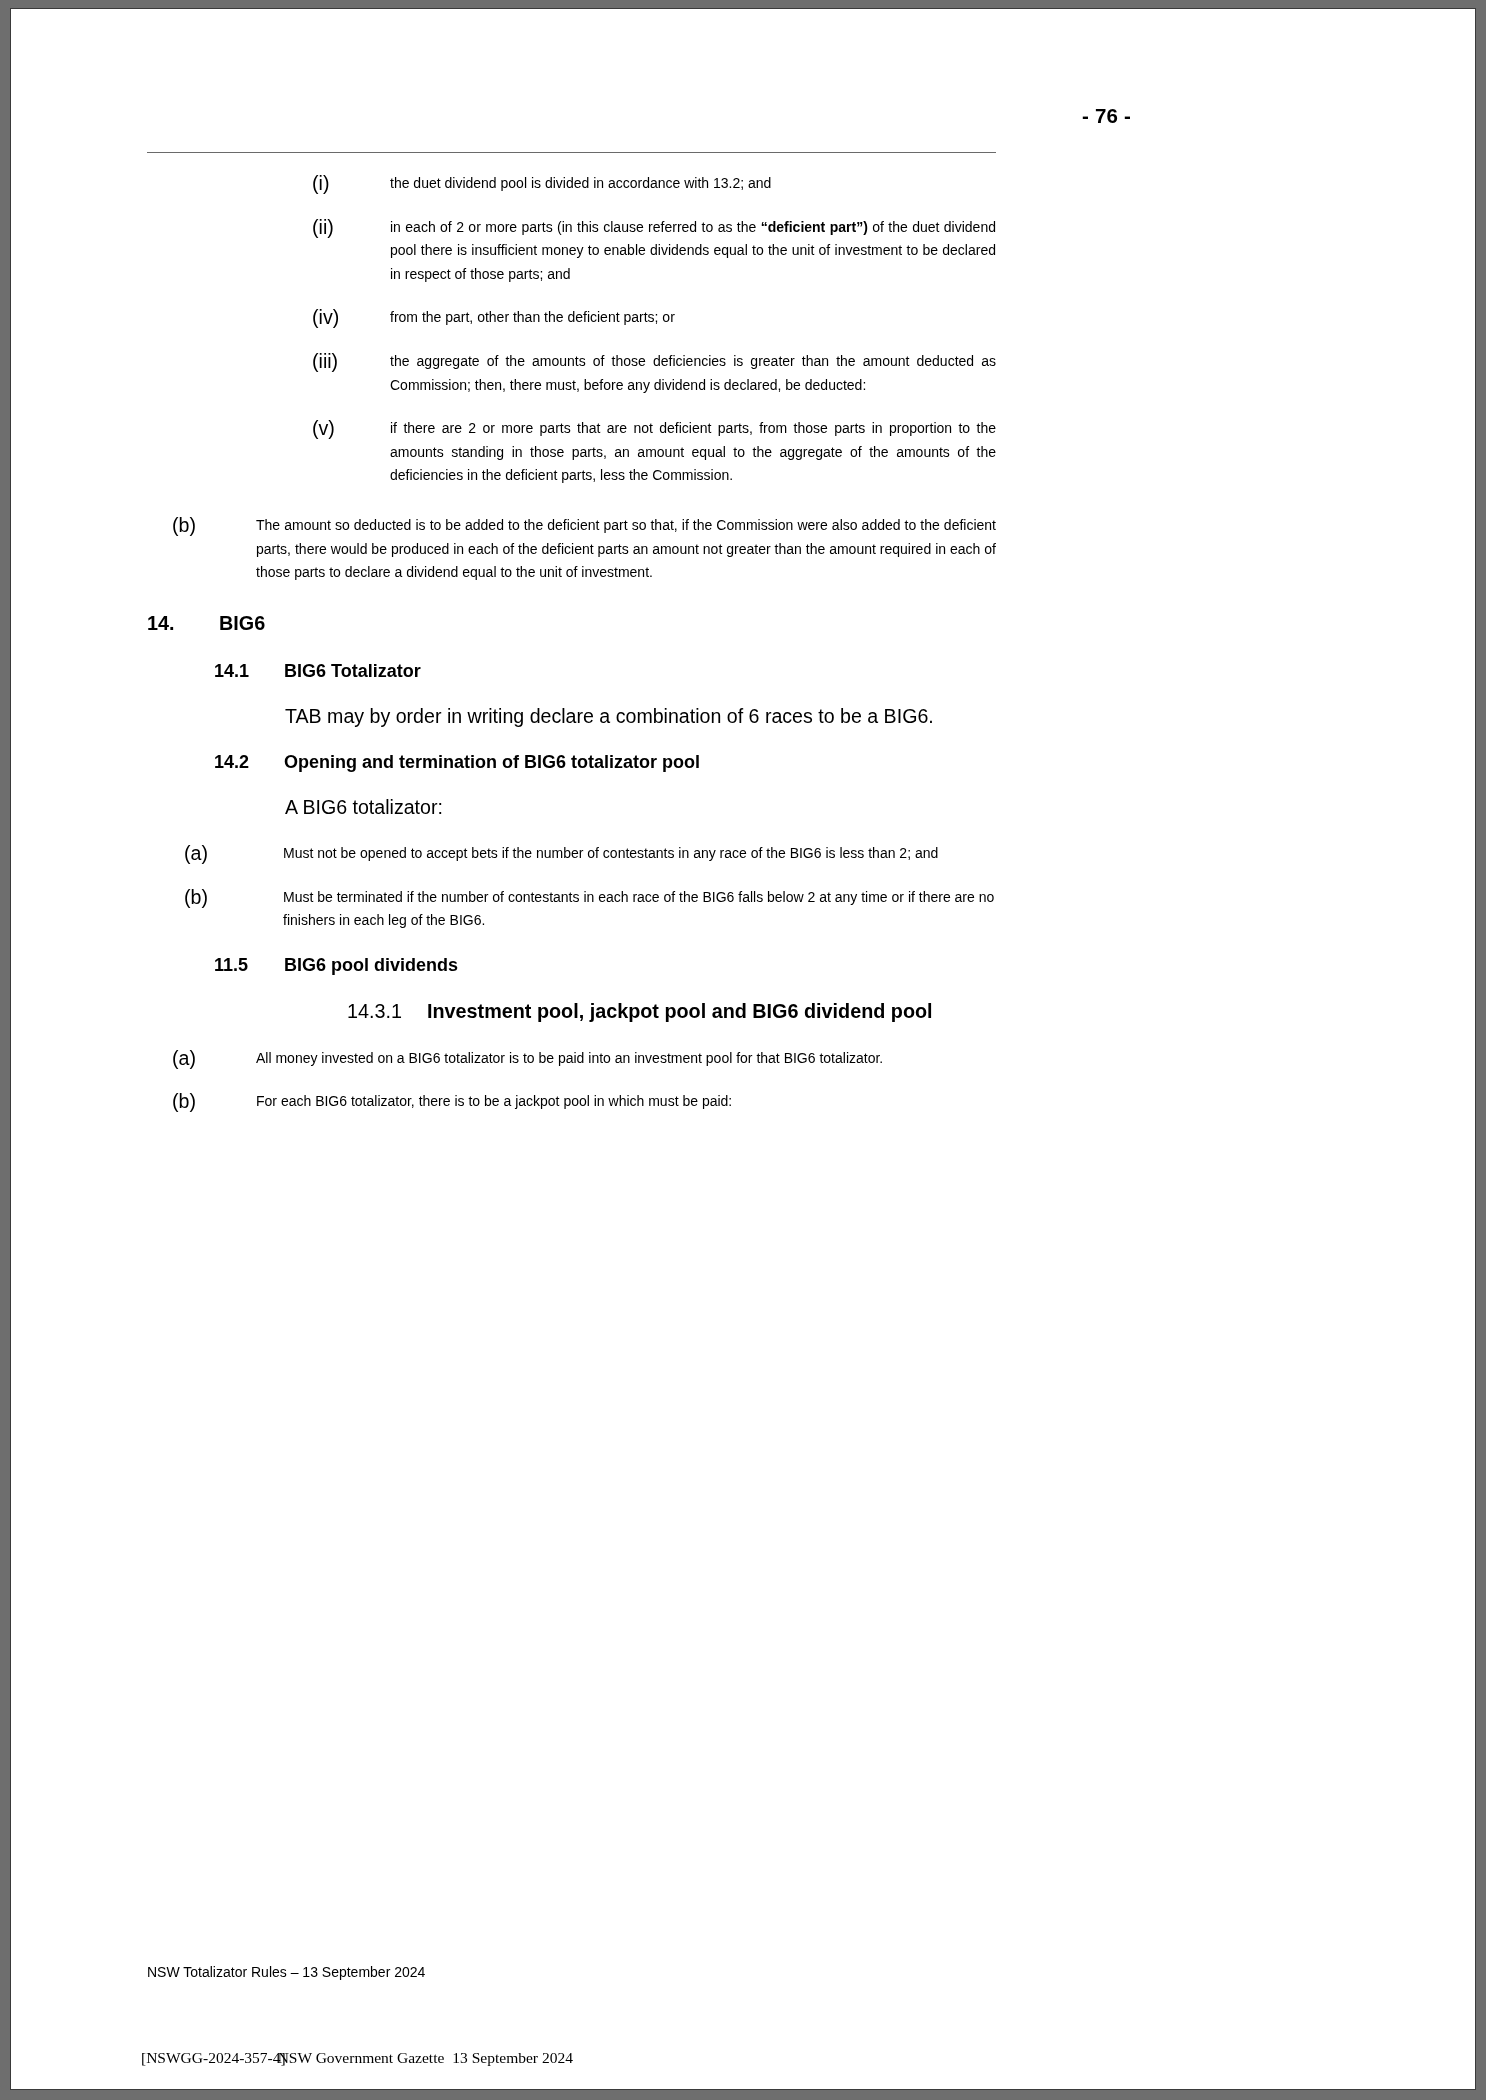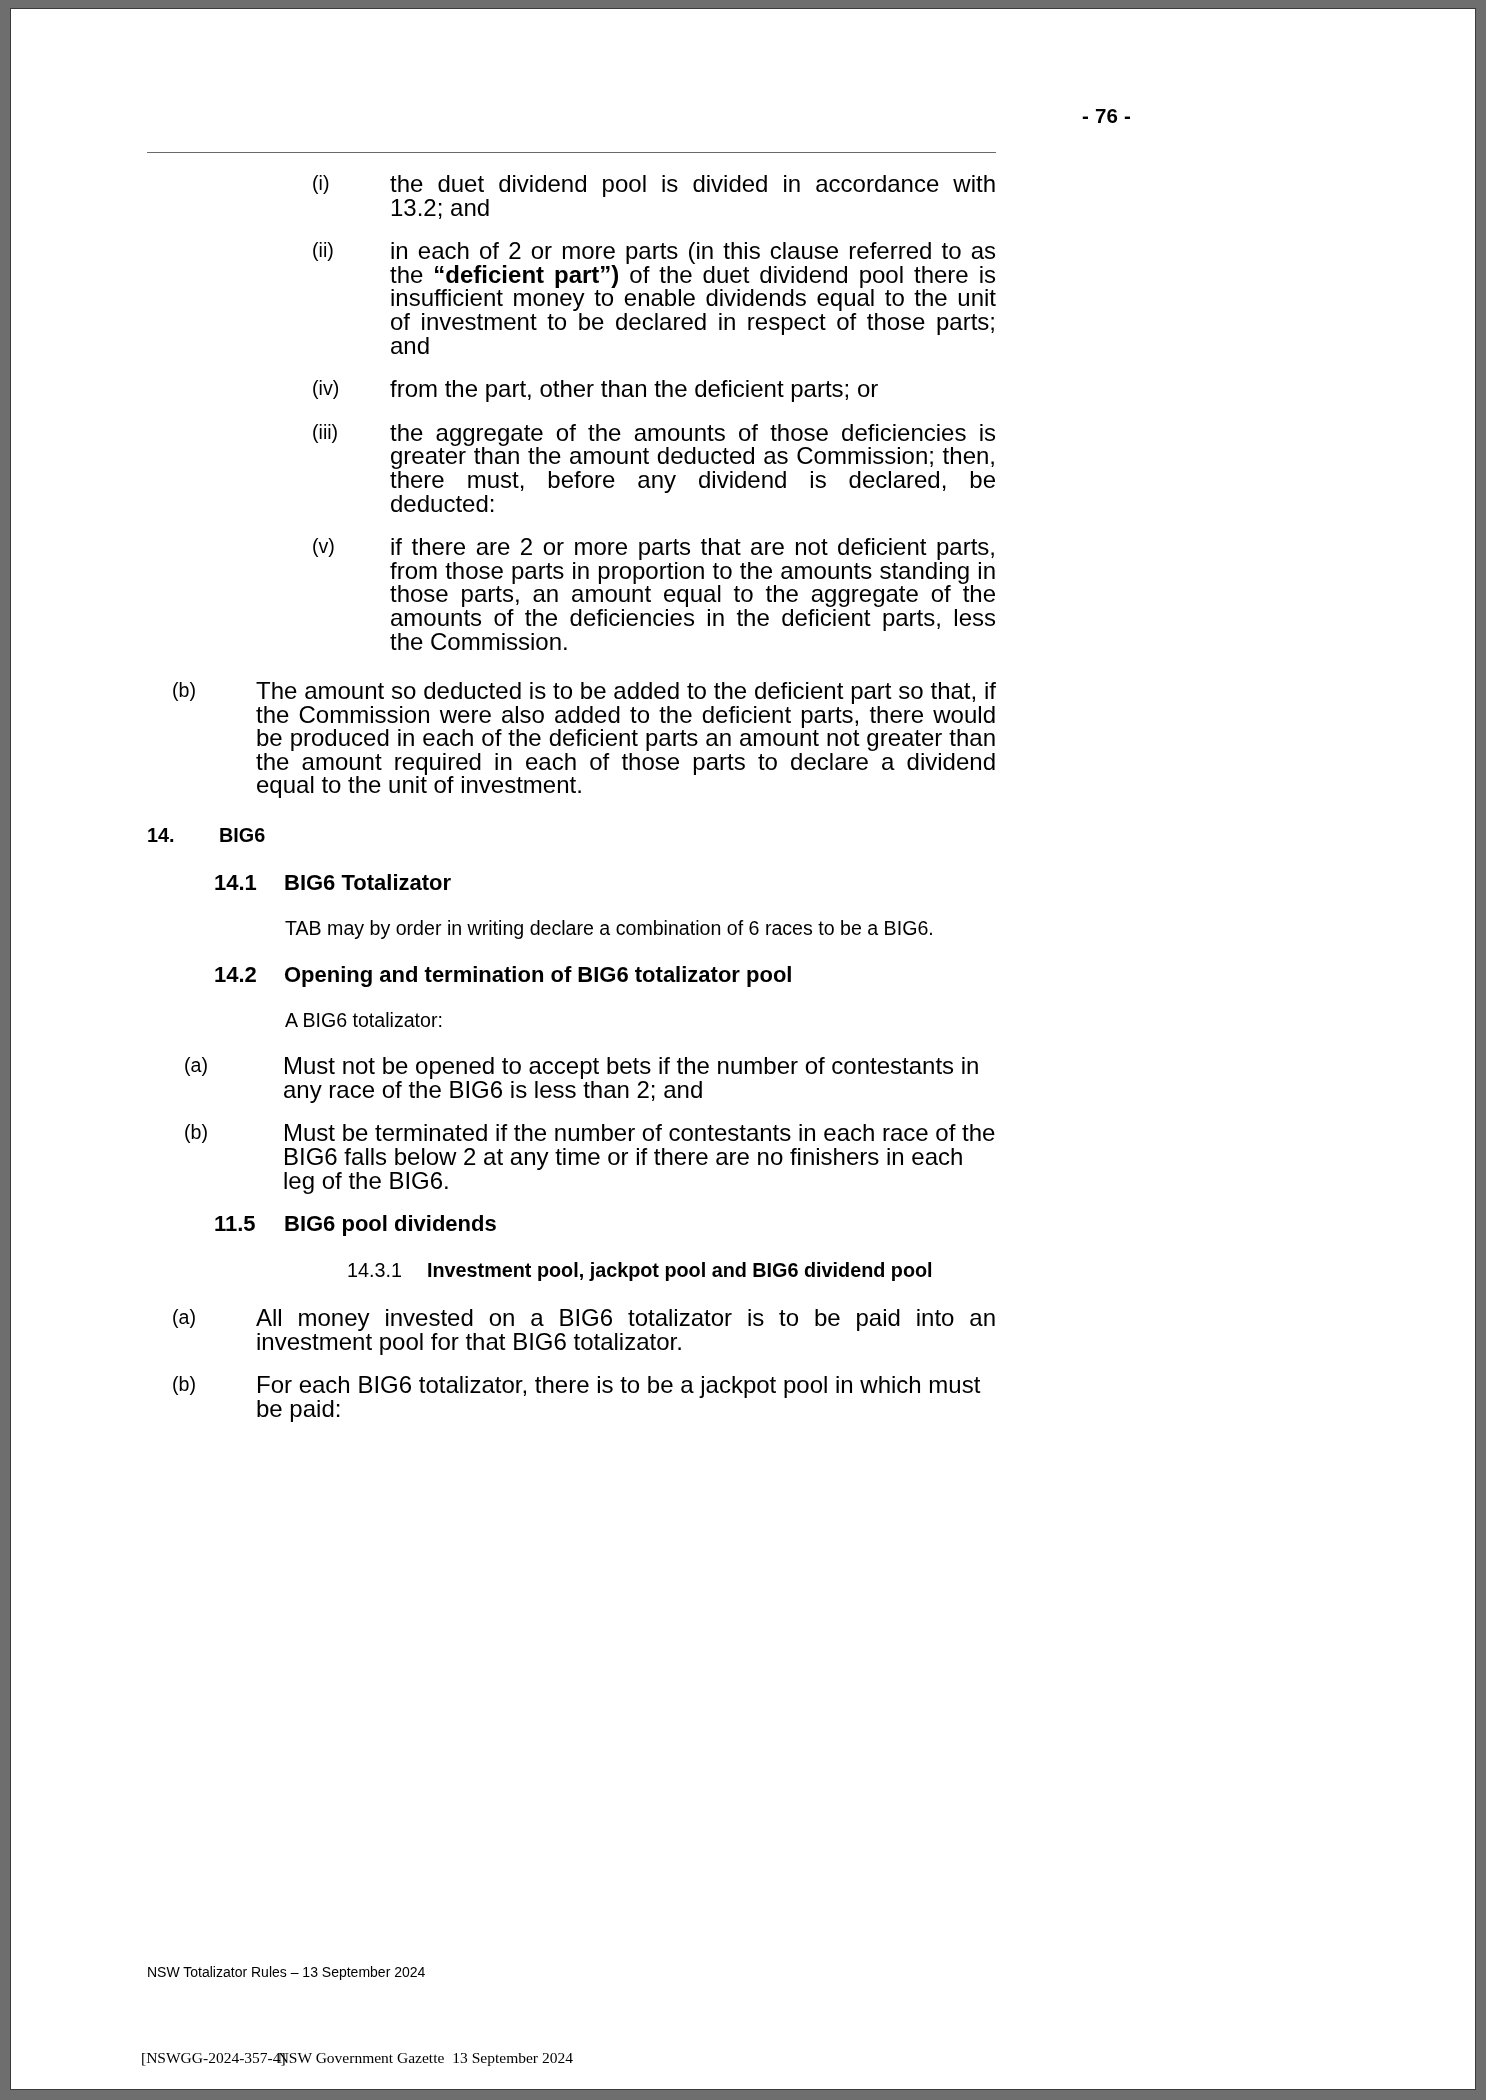--- a/index.html
+++ b/index.html
@@ -71,21 +71,21 @@
   }
   .clause .marker {
     flex: 0 0 auto;
     font-size: 19.6px;
     line-height: 23.6px;
     color: #000;
     white-space: nowrap;
   }
   .clause .body {
     flex: 1 1 auto;
-    font-size: 24px;
+    font-size: 14px;
     line-height: 23.6px;
     color: #000;
     text-align: justify;
     text-justify: inter-word;
   }
   .clause .body.nojustify { text-align: left; }
   .clause .body b { font-weight: bold; }
 
   
   .lvl-roman { padding-left: 165px; }
@@ -106,21 +106,21 @@
     line-height: 24px;
     margin-top: 26px;
     margin-bottom: 24px;
   }
   .heading-l1 .num { width: 72px; flex: 0 0 auto; }
 
   .heading-l2 {
     display: flex;
     align-items: flex-start;
     font-weight: bold;
-    font-size: 22px;
+    font-size: 18px;
     line-height: 24px;
     padding-left: 67px;
     margin-bottom: 22px;
   }
   .heading-l2 .num { width: 70px; flex: 0 0 auto; }
 
   .heading-l3 {
     display: flex;
     align-items: flex-start;
     font-size: 19.8px;

